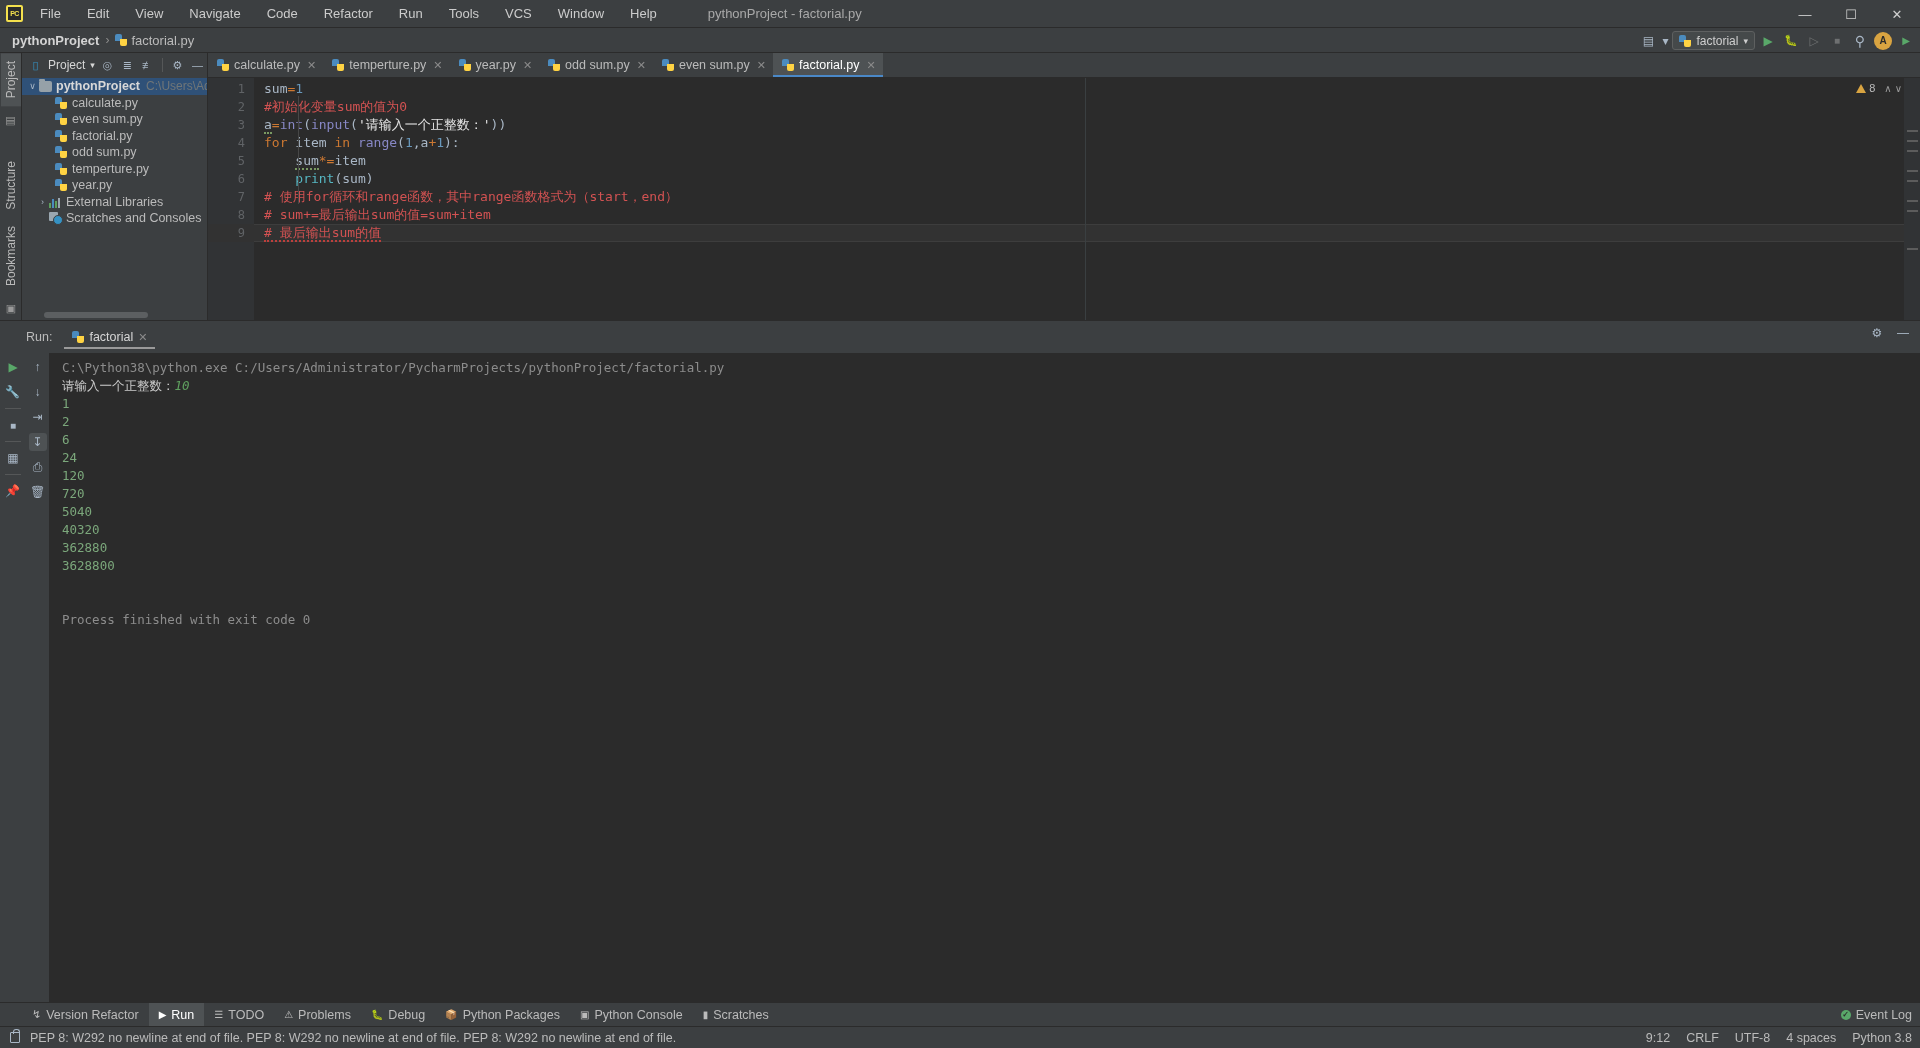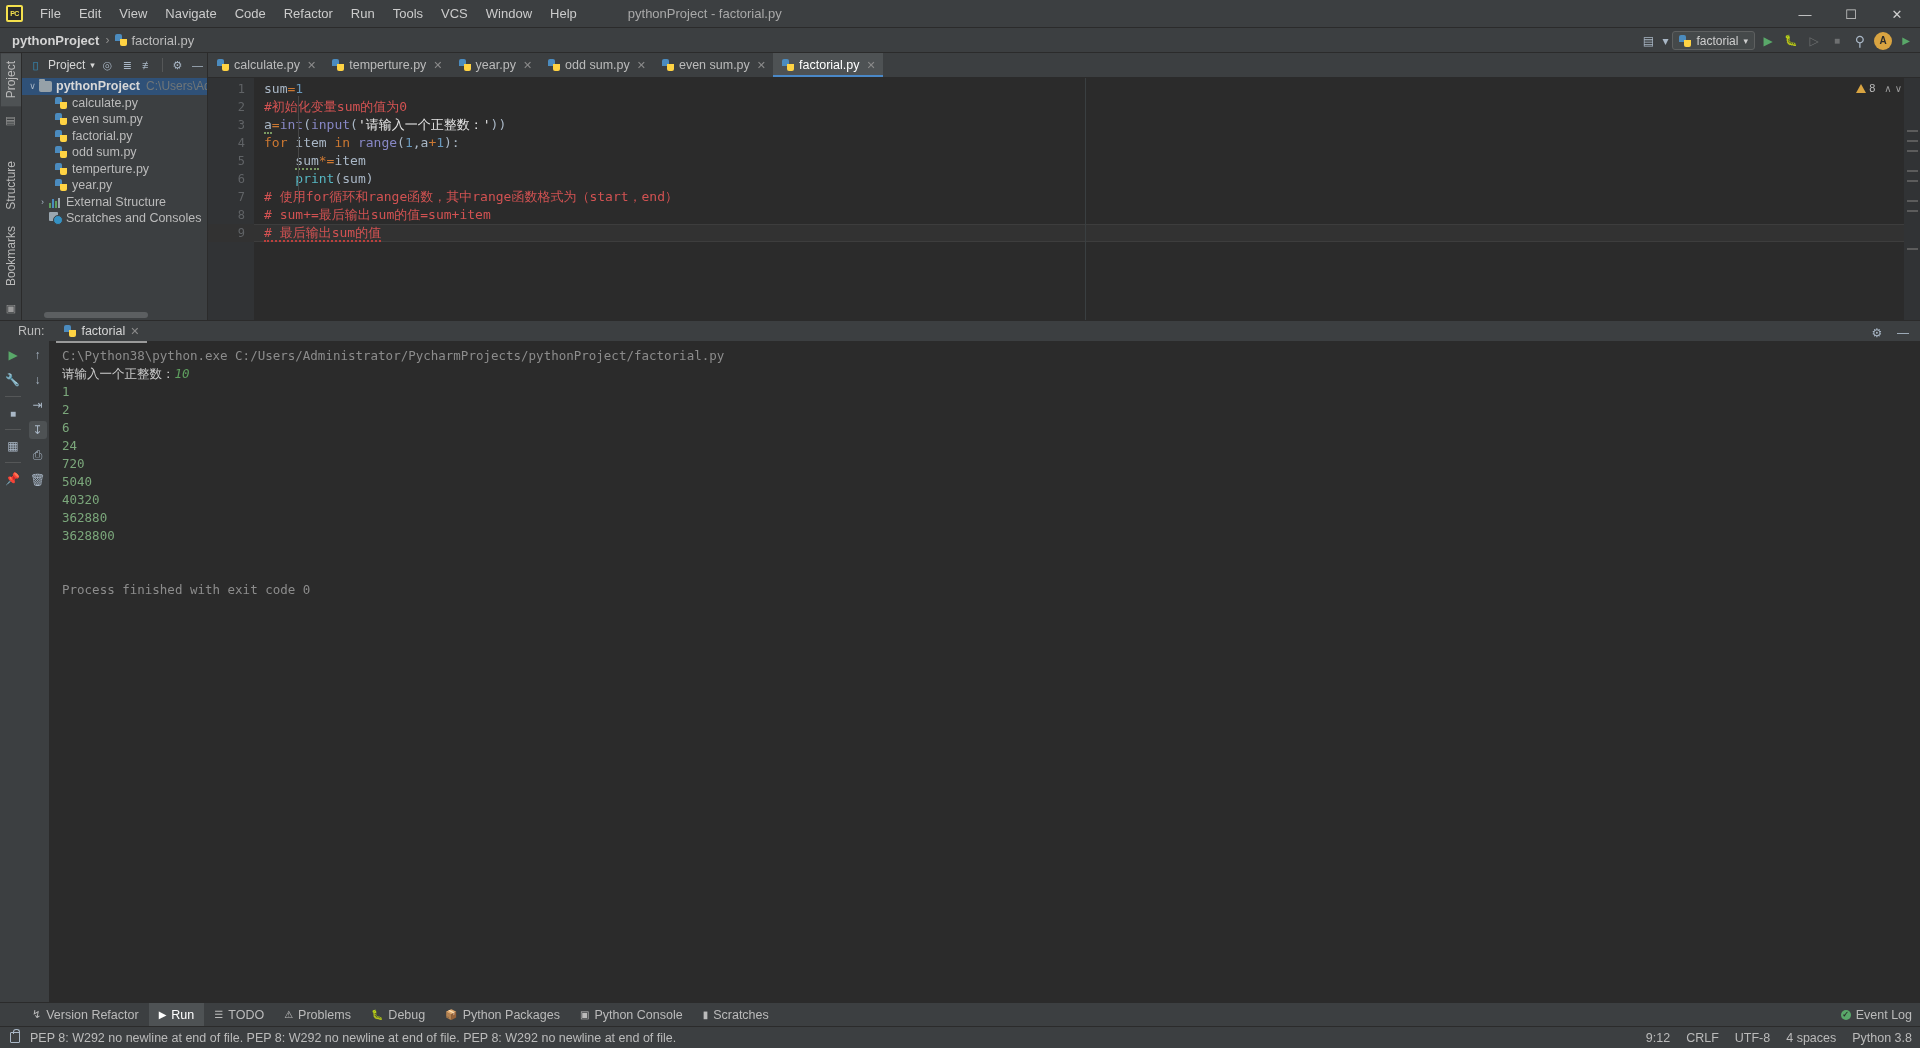--- a/index.html
+++ b/index.html
@@ -17,21 +17,21 @@
   .titlebar {
     height: 28px; background: #3c3f41; display: flex; align-items: center;
     border-bottom: 1px solid #2b2b2b; flex: none; position: relative;
   }
   .pc-logo {
     width: 17px; height: 17px; margin: 0 8px 0 6px; flex: none;
     border: 2px solid #f4e04d; border-radius: 2px; background: #2b2b2b;
     font-size: 7px; font-weight: bold; color: #f4e04d;
     display: flex; align-items: center; justify-content: center; letter-spacing: -0.5px;
   }
-  .menu { display: flex; align-items: center; gap: 0; }
+  .menu { display: flex; align-items: center; gap: 8px; }
   .menu-item {
     padding: 3px 9px; font-size: 13px; color: #cccccc; cursor: default; white-space: nowrap;
   }
   .title-text { margin-left: 42px; color: #a9a9a9; font-size: 13px; }
   .win-controls { position: absolute; right: 0; top: 0; height: 28px; display: flex; }
   .win-btn { width: 46px; height: 28px; display: flex; align-items: center; justify-content: center; color: #cfcfcf; font-size: 13px; }
 
   
   .navbar {
     height: 25px; background: #3c3f41; display: flex; align-items: center;
@@ -156,21 +156,21 @@
   }
   .warnbox {
     position: absolute; right: 18px; top: 4px; display: flex; align-items: center; gap: 3px;
     font-size: 11px; color: #bbbbbb;
   }
   .warn-tri { width:0;height:0;border-left:5px solid transparent;border-right:5px solid transparent;border-bottom:9px solid #d9a441;}
   .rg-mark { position: absolute; right: 2px; width: 11px; height: 2px; background: #5c5c5c; }
 
   
   .runpanel { flex: none; display: flex; flex-direction: column; background: #3c3f41; border-top: 1px solid #2b2b2b; }
-  .run-header { height: 20px; display: flex; align-items: center; padding-left: 18px; flex: none; position: relative; }
+  .run-header { height: 32px; display: flex; align-items: center; padding-left: 26px; flex: none; position: relative; }
   .run-label { font-size: 12.5px; color: #bbbbbb; margin-right: 12px; }
   .run-tab {
     display: flex; align-items: center; gap: 5px; padding: 0 8px; height: 24px;
     font-size: 12.5px; color: #d6d6d6; position: relative;
   }
   .run-tab::after { content:''; position:absolute;left:0;bottom:0;width:100%;height:2px;background:#9a9a9a;}
   .run-tab .x { color:#8b8b8b; font-size: 11px; }
   .run-hdr-right { position: absolute; right: 8px; top: 0; height: 24px; display: flex; align-items: center; gap: 8px; }
   .run-body { flex: 1 1 auto; display: flex; min-height: 0; }
   .run-side {
@@ -323,21 +323,21 @@
           <span class="tlabel">year.py</span>
         </div>
         <div class="tnode" style="padding-left:14px;">
           <span class="tw">›</span>
           <span class="lib-ic">
               <i style="height:5px;"></i>
               <i style="height:9px;background:#4b8bbe;"></i>
               <i style="height:7px;background:#5c9e5c;"></i>
               <i style="height:10px;background:#9aa7b0;"></i>
             </span>
-          <span class="tlabel">External Structure</span>
+          <span class="tlabel">External Libraries</span>
         </div>
         <div class="tnode" style="padding-left:27px;">
           <span class="scratch-ic"></span>
           <span class="tlabel">Scratches and Consoles</span>
         </div>
       </div>
       <div class="pp-hscroll">
           <i></i>
         </div>
     </div>
@@ -457,20 +457,21 @@
         <span class="rs-ico">⎙</span>
         <span class="rs-ico">🗑</span>
       </div>
       <div class="console">
         <div class="c-cmd">C:\Python38\python.exe C:/Users/Administrator/PycharmProjects/pythonProject/factorial.py</div>
         <div><span class="c-prompt">请输入一个正整数：</span><span class="c-in">10</span></div>
         <div class="c-out">1</div>
         <div class="c-out">2</div>
         <div class="c-out">6</div>
         <div class="c-out">24</div>
+        <div class="c-out">120</div>
         <div class="c-out">720</div>
         <div class="c-out">5040</div>
         <div class="c-out">40320</div>
         <div class="c-out">362880</div>
         <div class="c-out">3628800</div>
         <div>&nbsp;</div>
         <div>&nbsp;</div>
         <div class="c-cmd">Process finished with exit code 0</div>
       </div>
     </div>

